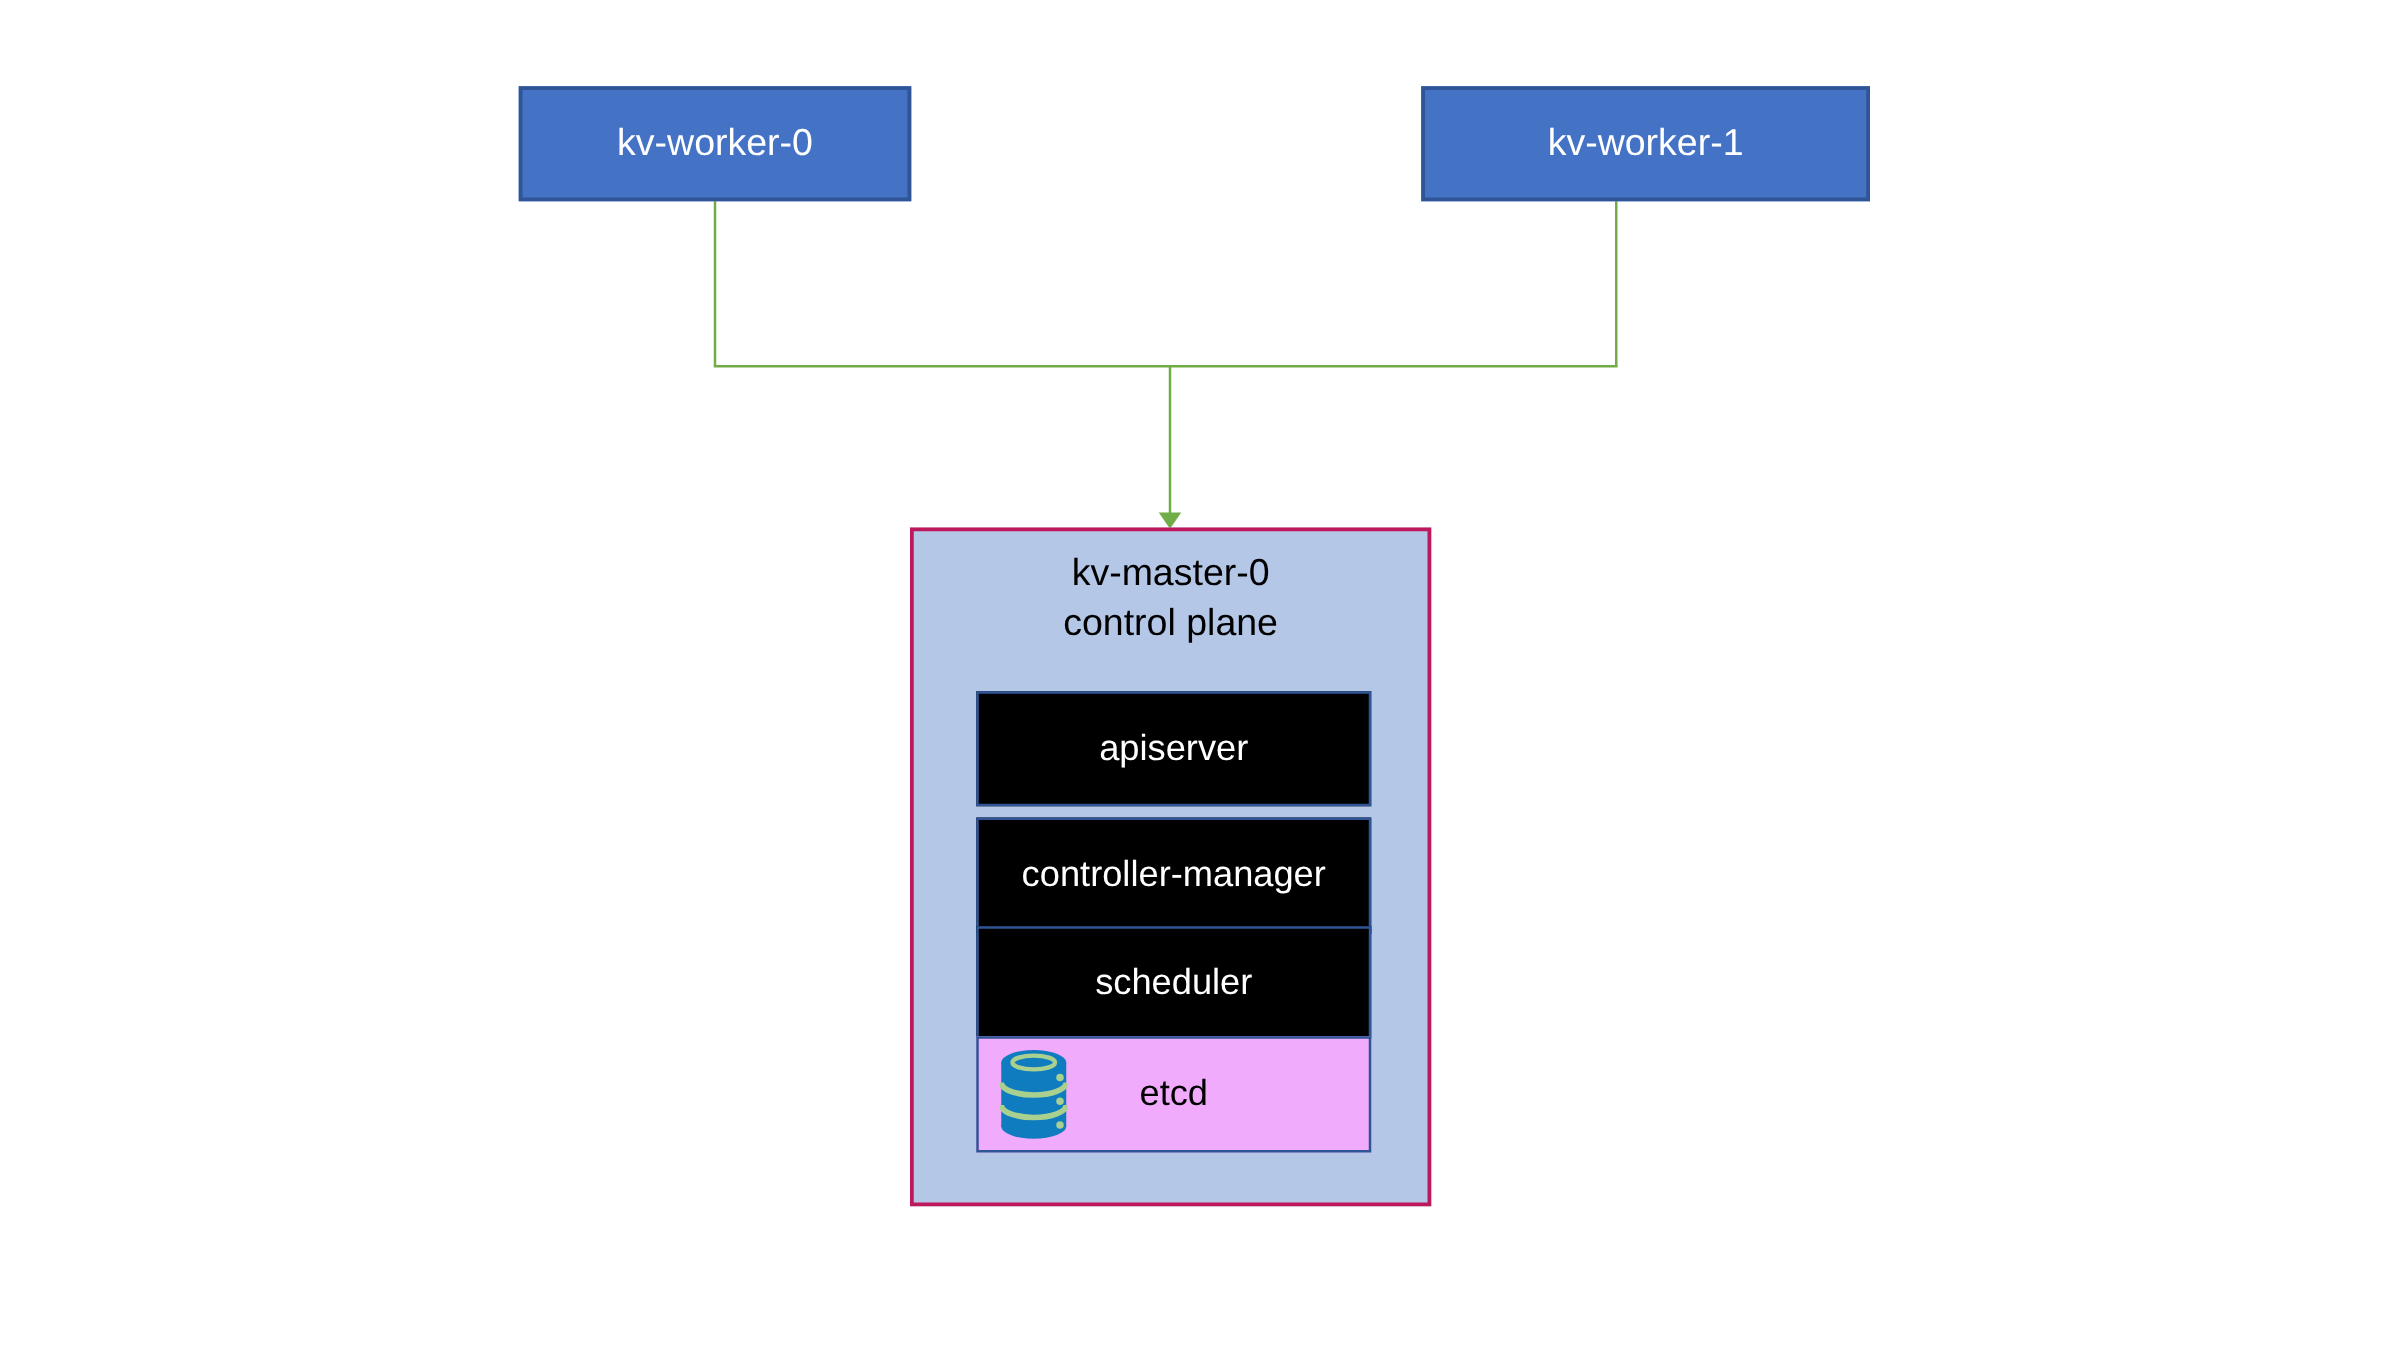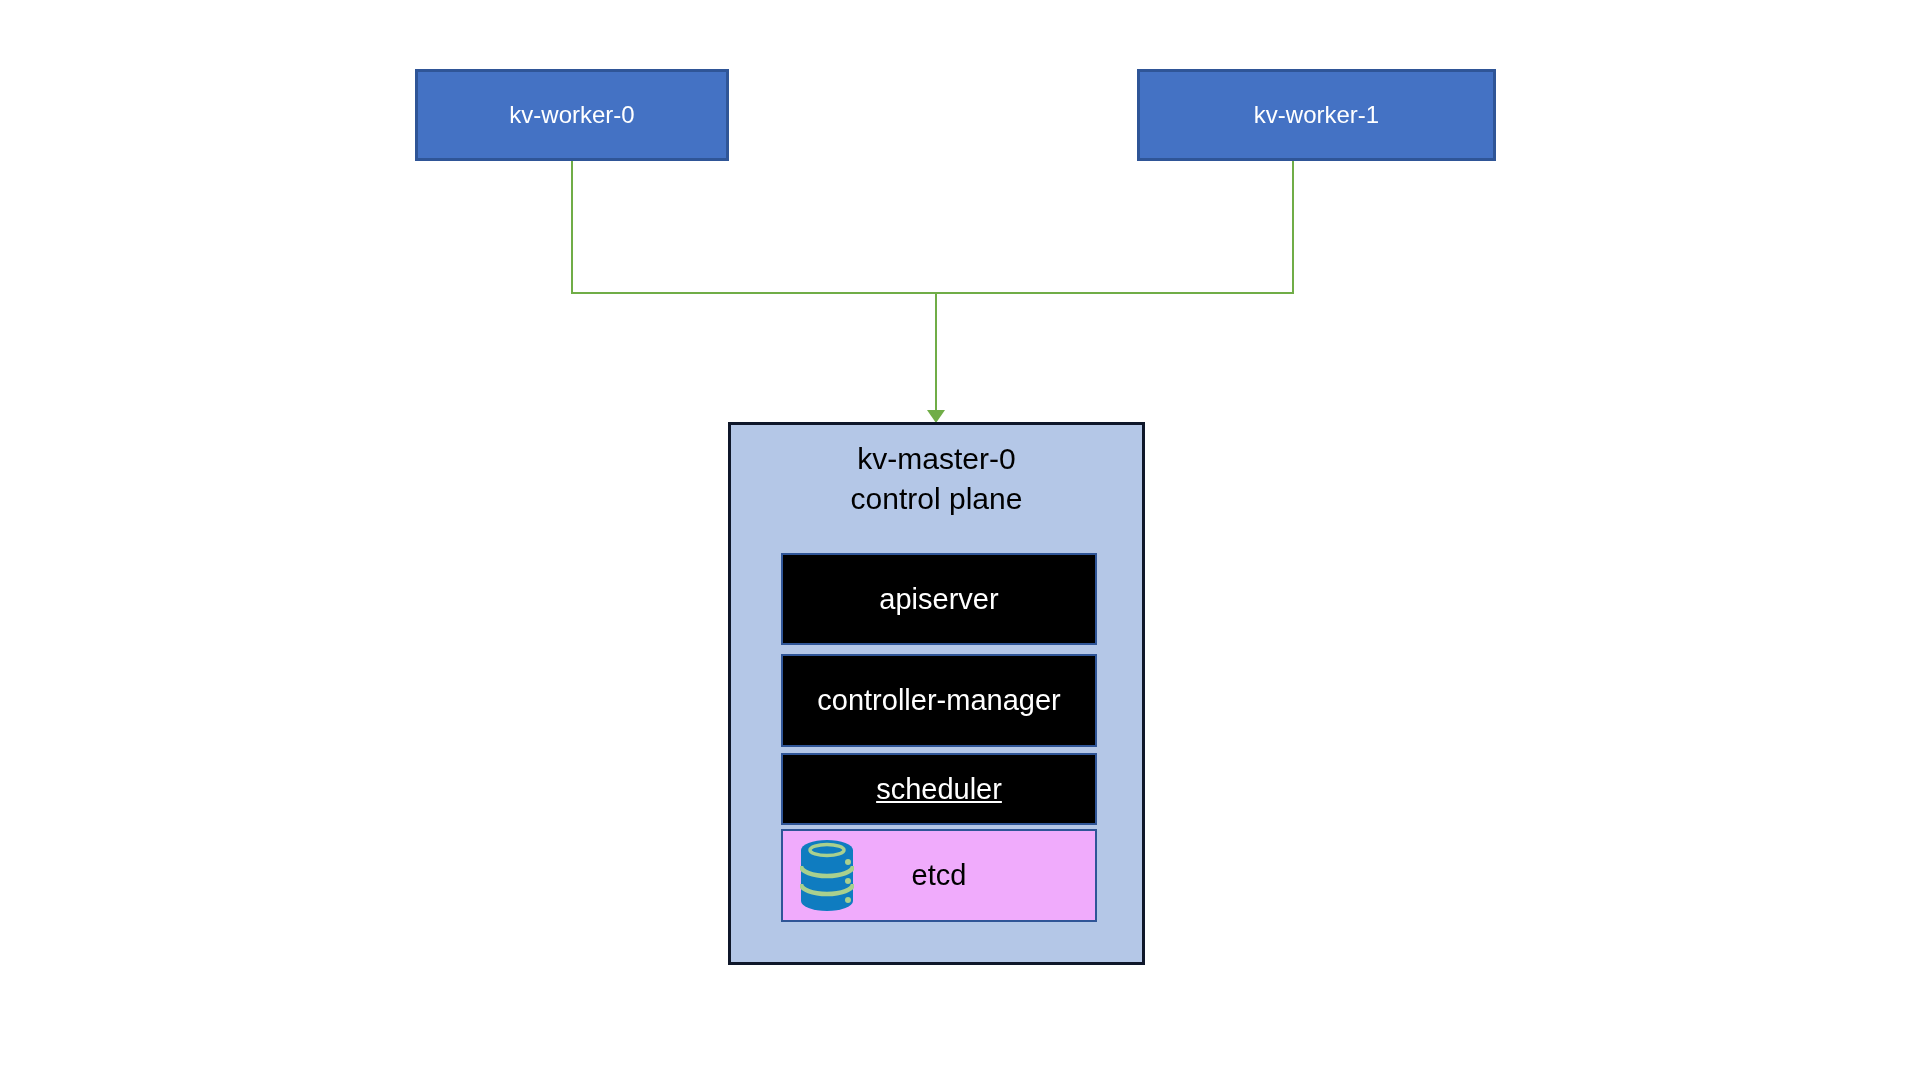--- a/index.html
+++ b/index.html
@@ -25,34 +25,34 @@
   }
   .node {
     position: absolute;
     box-sizing: border-box;
     background: #4472C4;
     border: 3px solid #2F5597;
     display: flex;
     align-items: center;
     justify-content: center;
     color: #ffffff;
-    font-size: 24px;
+    font-size: 30px;
   }
   .worker-0 { left: 415px; top: 69px;  width: 314px; height: 92px; }
   .worker-1 { left: 1137px; top: 69px; width: 359px; height: 92px; }
 
   .master {
     position: absolute;
     left: 728px;
     top: 422px;
     width: 417px;
     height: 543px;
     box-sizing: border-box;
     background: #B4C7E7;
-    border: 3px solid #0f172a;
+    border: 3px solid #be185d;
   }
   .master-title {
     position: absolute;
     top: 14px;
     left: 0;
     width: 100%;
     text-align: center;
     color: #000000;
     font-size: 30px;
     line-height: 40px;
@@ -65,21 +65,21 @@
     background: #000000;
     border: 2px solid #2F5597;
     display: flex;
     align-items: center;
     justify-content: center;
     color: #ffffff;
     font-size: 29px;
   }
   .comp-apiserver  { top: 128px; height: 92px; }
   .comp-controller { top: 229px; height: 93px; }
-  .comp-scheduler  { top: 328px; height: 72px; text-decoration: underline; }
+  .comp-scheduler  { top: 316px; height: 90px; }
   .comp-etcd {
     top: 404px;
     height: 93px;
     background: #f0abfc;
     color: #000000;
   }
   .db-icon {
     position: absolute;
     left: 17px;
     top: 50%;

